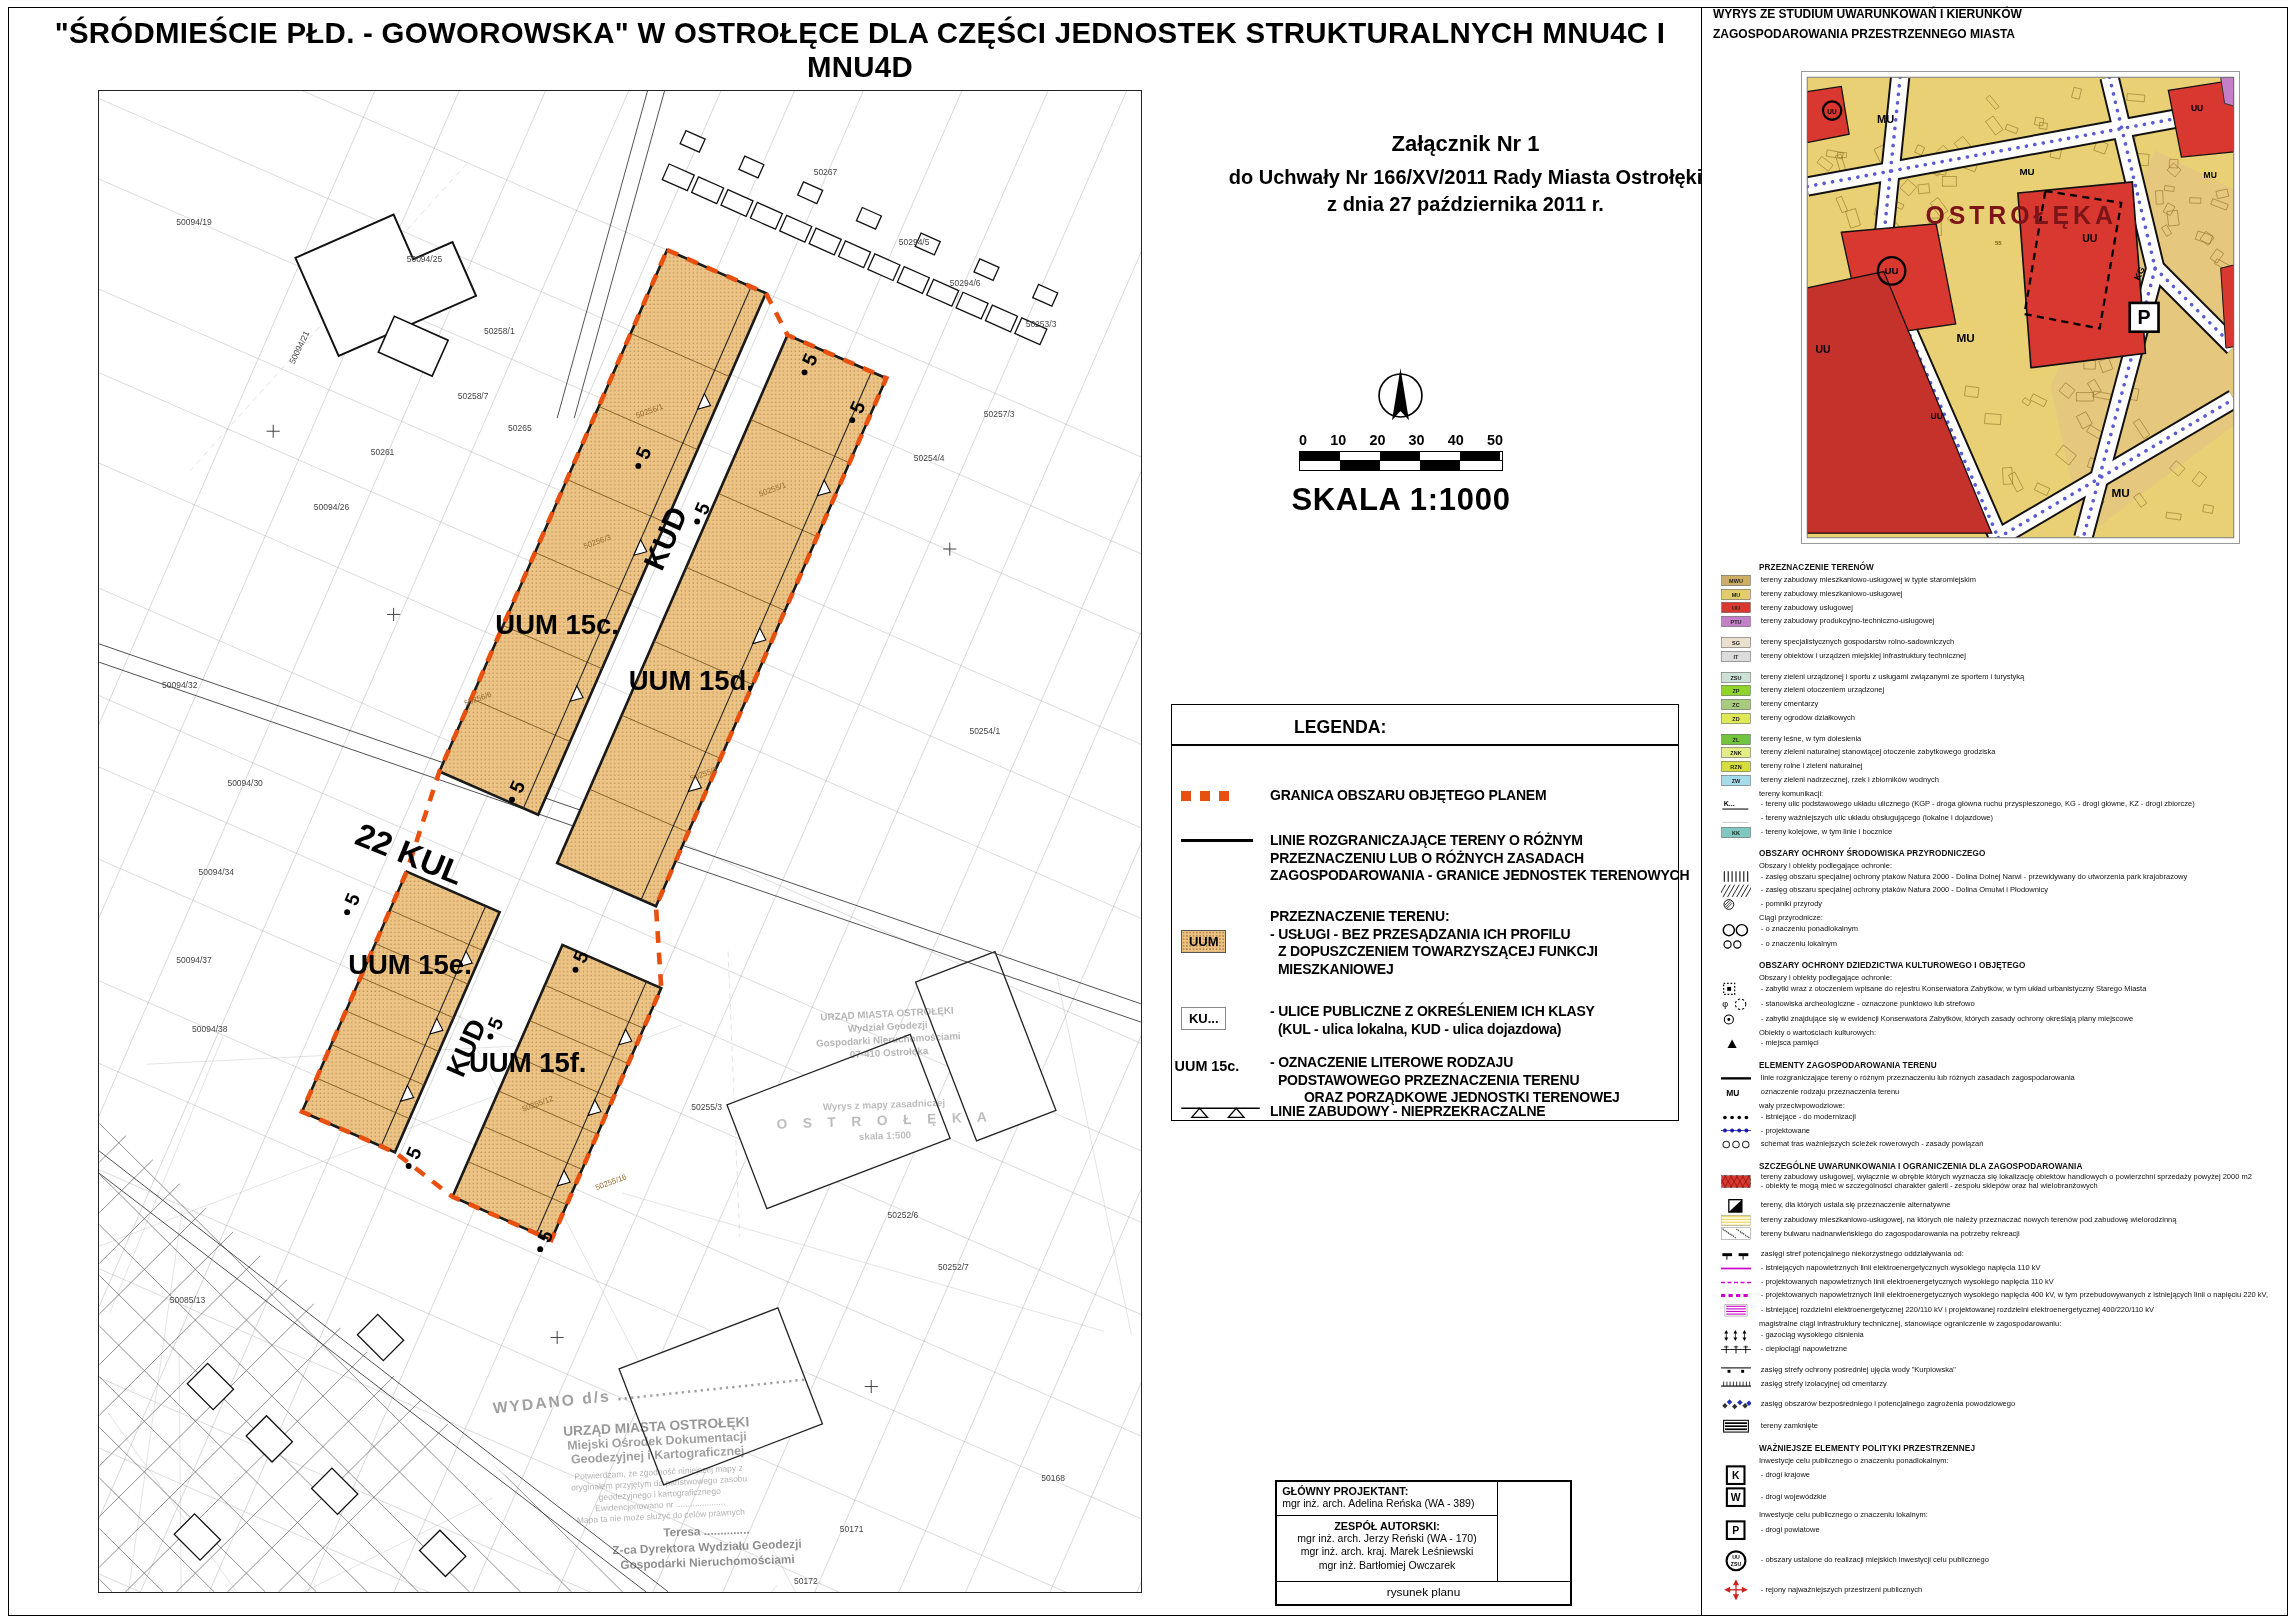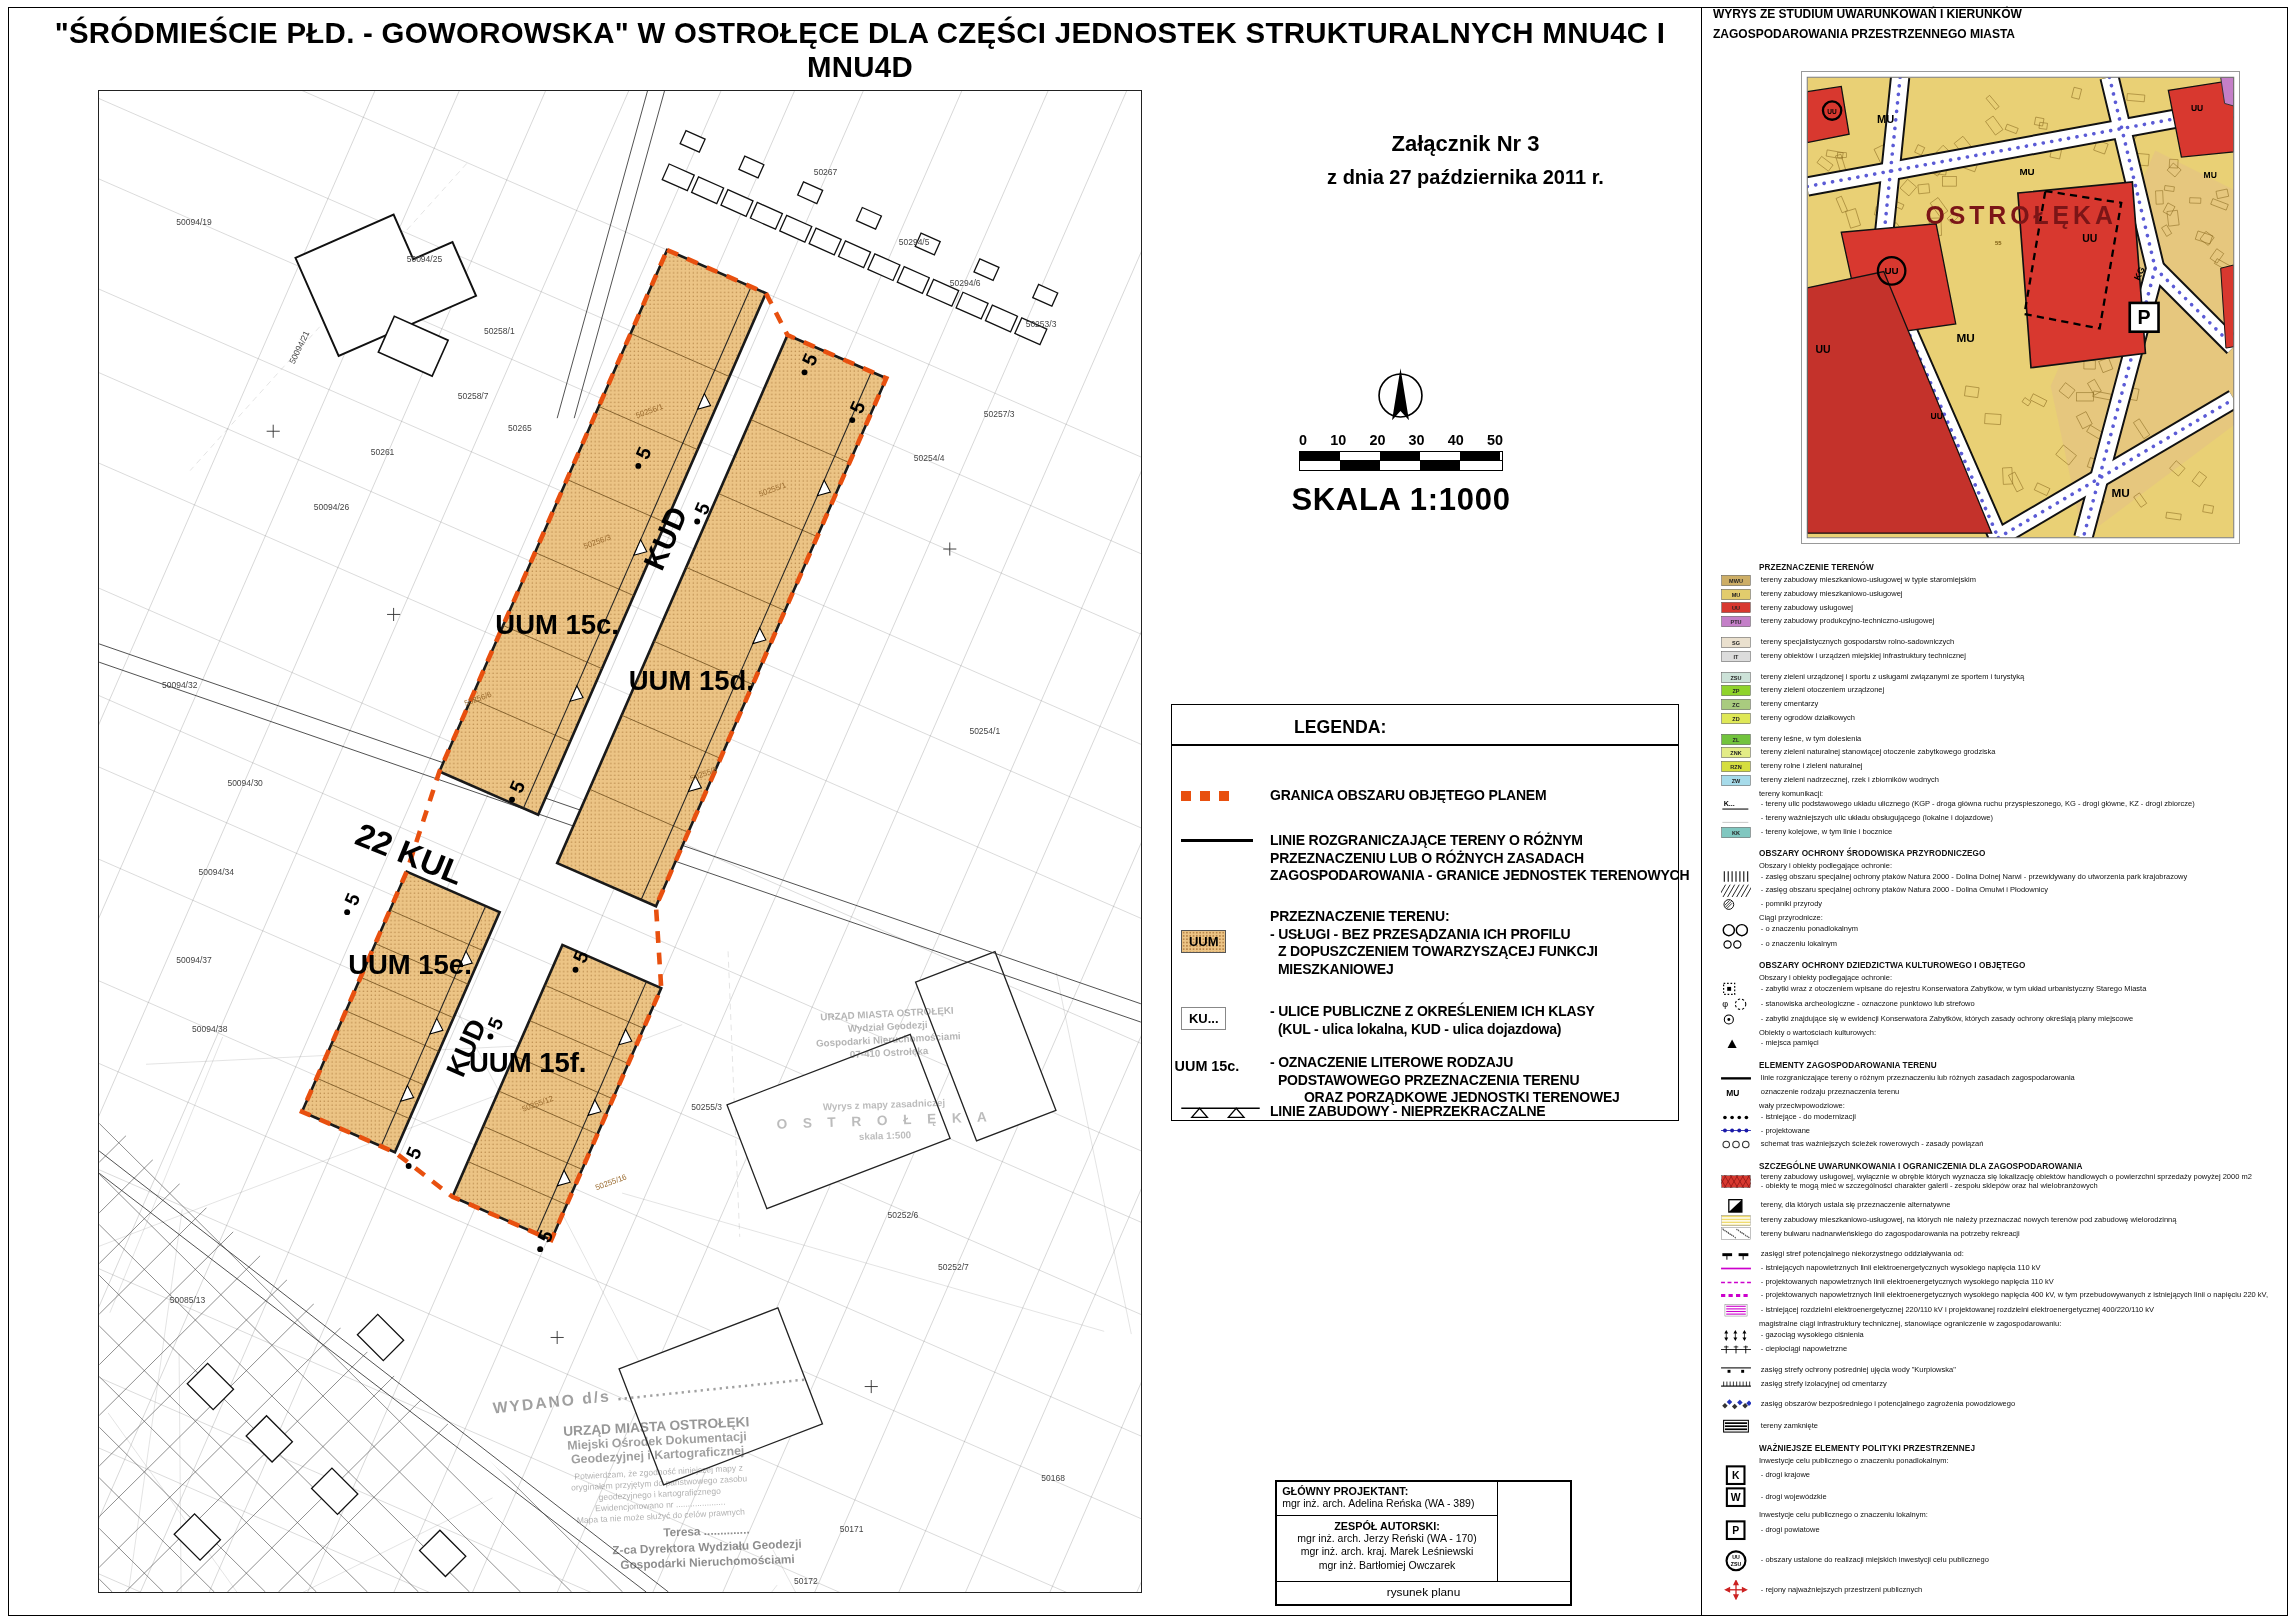--- a/index.html
+++ b/index.html
@@ -404,21 +404,22 @@
       <div style="font-size:9.8px;margin-top:2.6px;">skala 1:500</div>
     </div>
     <div class="stamp" style="left:425px;top:1433px;width:366px;text-align:center;transform:rotate(-2deg);font-size:11.8px;line-height:15.7px;color:rgba(50,50,50,.55);">
       <div>Teresa ..............</div>
       <div>Z-ca Dyrektora Wydziału Geodezji</div>
       <div>Gospodarki Nieruchomościami</div>
     </div>
   </div>
 
   <div class="abs" id="attachment">
-    <div class="a1">Załącznik Nr 3</div>
+    <div class="a1">Załącznik Nr 1</div>
+    <div class="a2">do Uchwały Nr 166/XV/2011 Rady Miasta Ostrołęki</div>
     <div class="a3">z dnia 27 października 2011 r.</div>
   </div>
 
   <svg class="abs" style="left:1369px;top:363px;" width="63" height="65" viewBox="0 0 96 100">
     <circle cx="48" cy="50" r="33" fill="none" stroke="#000" stroke-width="2.5"></circle>
     <polygon points="48,8 61,88 48,74 35,88" fill="#000"></polygon>
   </svg>
 
   <div class="abs" id="scalebar">
     <div class="nums">

